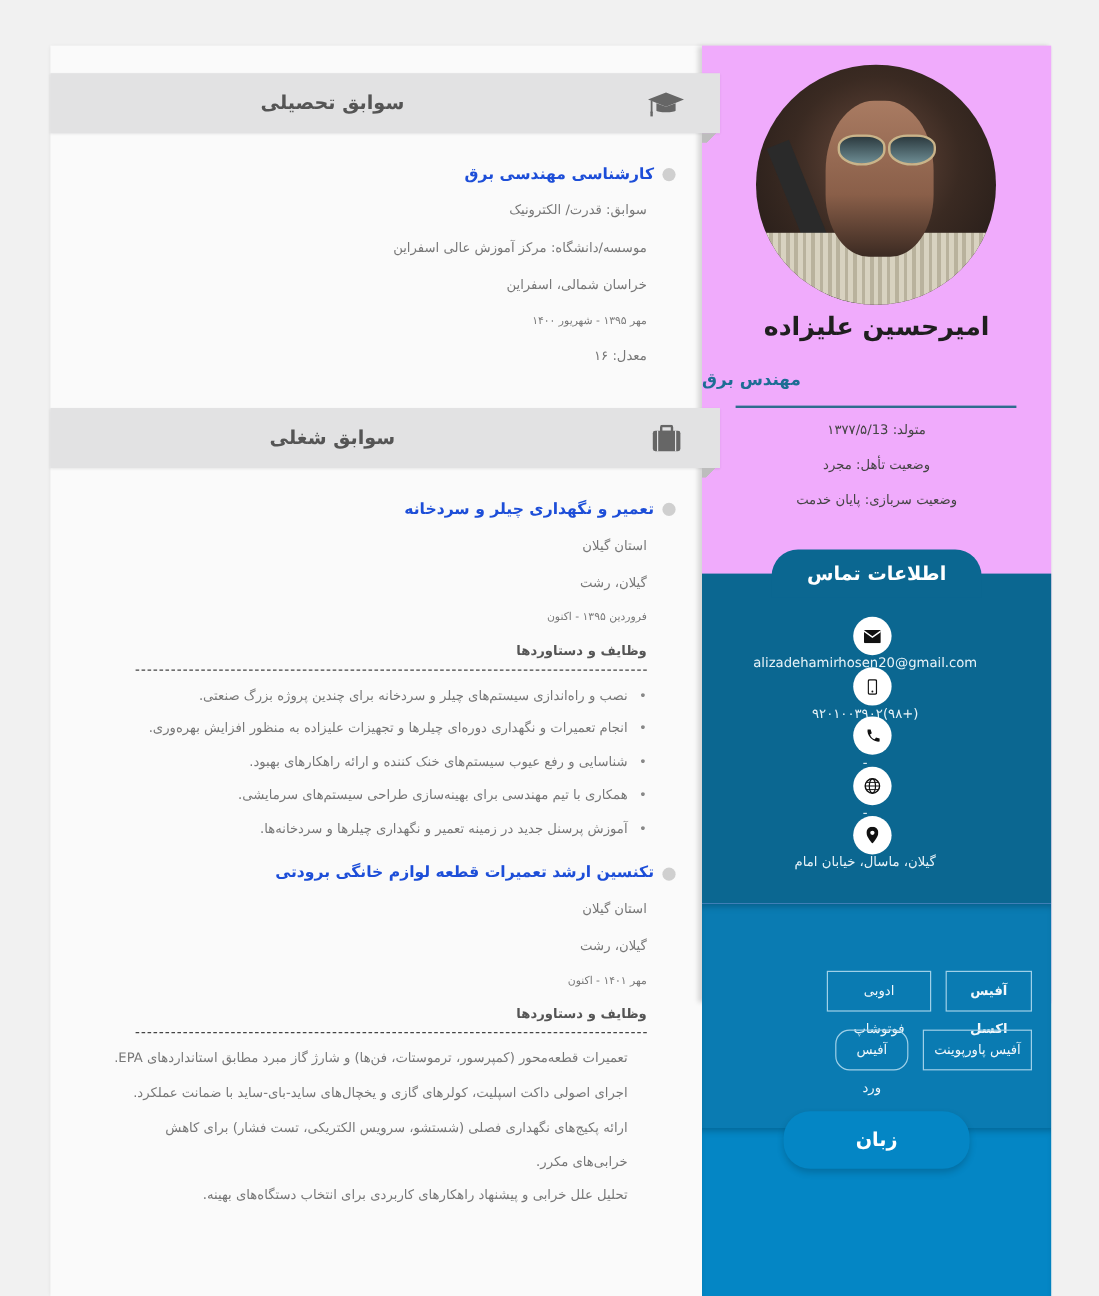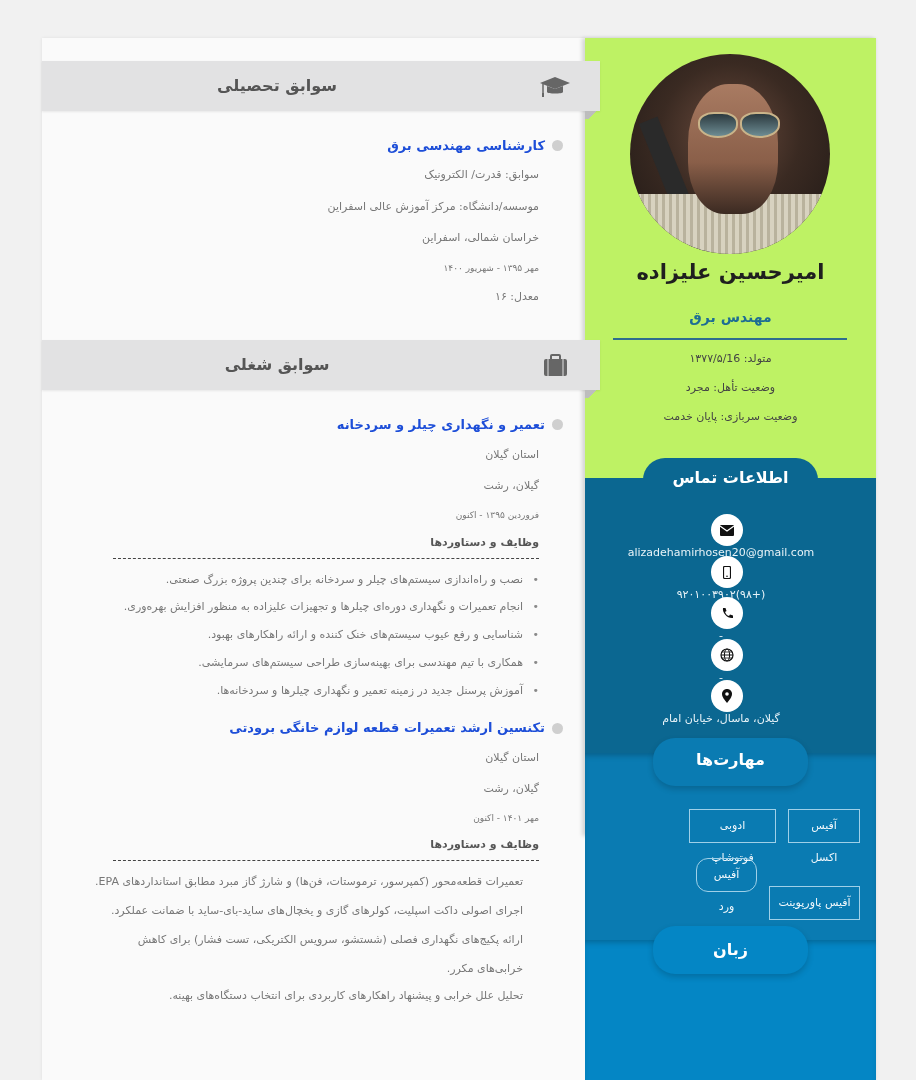--- a/index.html
+++ b/index.html
@@ -10,21 +10,21 @@
     position: relative;
   }
   .page {
     position: absolute; left: 42px; top: 38px; width: 834px; height: 1042px;
     background: #fafafa;
     box-shadow: 0 0 3px rgba(0,0,0,0.08);
   }
   
   .sidebar {
     position: absolute; left: 585px; top: 38px; width: 291px; height: 798px;
-    background: #bef264;
+    background: #f0abfc;
     direction: rtl;
     box-shadow: -3px 0 4px rgba(0,0,0,0.15);
   }
   .avatar {
     position: absolute; left: 45px; top: 16px; width: 200px; height: 200px;
     border-radius: 50%; overflow: hidden;
     background: radial-gradient(circle at 50% 40%, #6b4b3d 0%, #3a2a22 45%, #1c1614 100%);
   }
   .avatar .face {
     position: absolute; left: 58px; top: 30px; width: 90px; height: 130px;
@@ -44,21 +44,21 @@
   }
   .avatar .belt {
     position: absolute; left: 40px; top: 60px; width: 20px; height: 170px;
     background: #2a2a2a; transform: rotate(-22deg);
   }
   .name {
     position: absolute; top: 222px; width: 100%; text-align: center;
     font-size: 21px; font-weight: bold; color: #1f1f1f;
   }
   .job-title {
-    position: absolute; top: 271px; width: 100%; text-align: center;
+    position: absolute; top: 271px; width: 100%; text-align: left;
     font-size: 14px; font-weight: bold; color: #1d6d94;
   }
   .title-line {
     position: absolute; left: 28px; top: 300px; width: 234px; height: 2px; background: #2e6d8e;
   }
   .info-line {
     position: absolute; width: 100%; text-align: center;
     font-size: 11px; color: #444;
   }
   
@@ -148,21 +148,21 @@
   <div class="avatar">
     <div class="belt"></div>
     <div class="shirt"></div>
     <div class="face"></div>
     <div class="glasses-l"></div>
     <div class="glasses-r"></div>
   </div>
   <div class="name">امیرحسین علیزاده</div>
   <div class="job-title">مهندس برق</div>
   <div class="title-line"></div>
-  <div class="info-line" style="top:314px">متولد: ۱۳۷۷/۵/16</div>
+  <div class="info-line" style="top:314px">متولد: ۱۳۷۷/۵/13</div>
   <div class="info-line" style="top:343px">وضعیت تأهل: مجرد</div>
   <div class="info-line" style="top:372px">وضعیت سربازی: پایان خدمت</div>
 
   <div class="contact-block">
     <div class="tab contact-tab">اطلاعات تماس</div>
 
     <div class="contact-row" style="top:36px">
       <span class="contact-icon">
         <svg width="14" height="11" viewBox="0 0 14 11">
             <rect x="0" y="0" width="14" height="11" rx="1" fill="#111"></rect>
@@ -205,24 +205,23 @@
         <svg width="10" height="14" viewBox="0 0 10 14">
             <path d="M5 0 C2 0 0 2.2 0 5 C0 8.5 5 14 5 14 C5 14 10 8.5 10 5 C10 2.2 8 0 5 0 Z" fill="#111"></path>
             <circle cx="5" cy="5" r="1.8" fill="#fff"></circle>
           </svg>
       </span>
       <span class="contact-text">گیلان، ماسال، خیابان امام</span>
     </div>
   </div>
 
   <div class="skills-block">
-    <div class="tab skills-tab">مهارت‌ها</div>
-    <div class="skill" style="right:16px; top:56px; width:72px;">آفیس اکسل</div>
+    <div class="skill" style="right:16px; top:56px; width:72px;font-weight:bold;">آفیس اکسل</div>
     <div class="skill" style="right:100px; top:56px; width:87px;text-align:center;">ادوبی فوتوشاپ</div>
-    <div class="skill" style="right:16px; top:105px; width:91px;margin-top:28px;">آفیس پاورپوینت</div>
+    <div class="skill" style="right:16px; top:105px; width:91px;">آفیس پاورپوینت</div>
     <div class="skill" style="right:119px; top:105px; width:61px;border-radius:12px;">آفیس ورد</div>
   </div>
 
   <div class="lang-block">
     <div class="tab lang-tab">زبان</div>
   </div>
 </aside>
 
 <div class="main">
 

